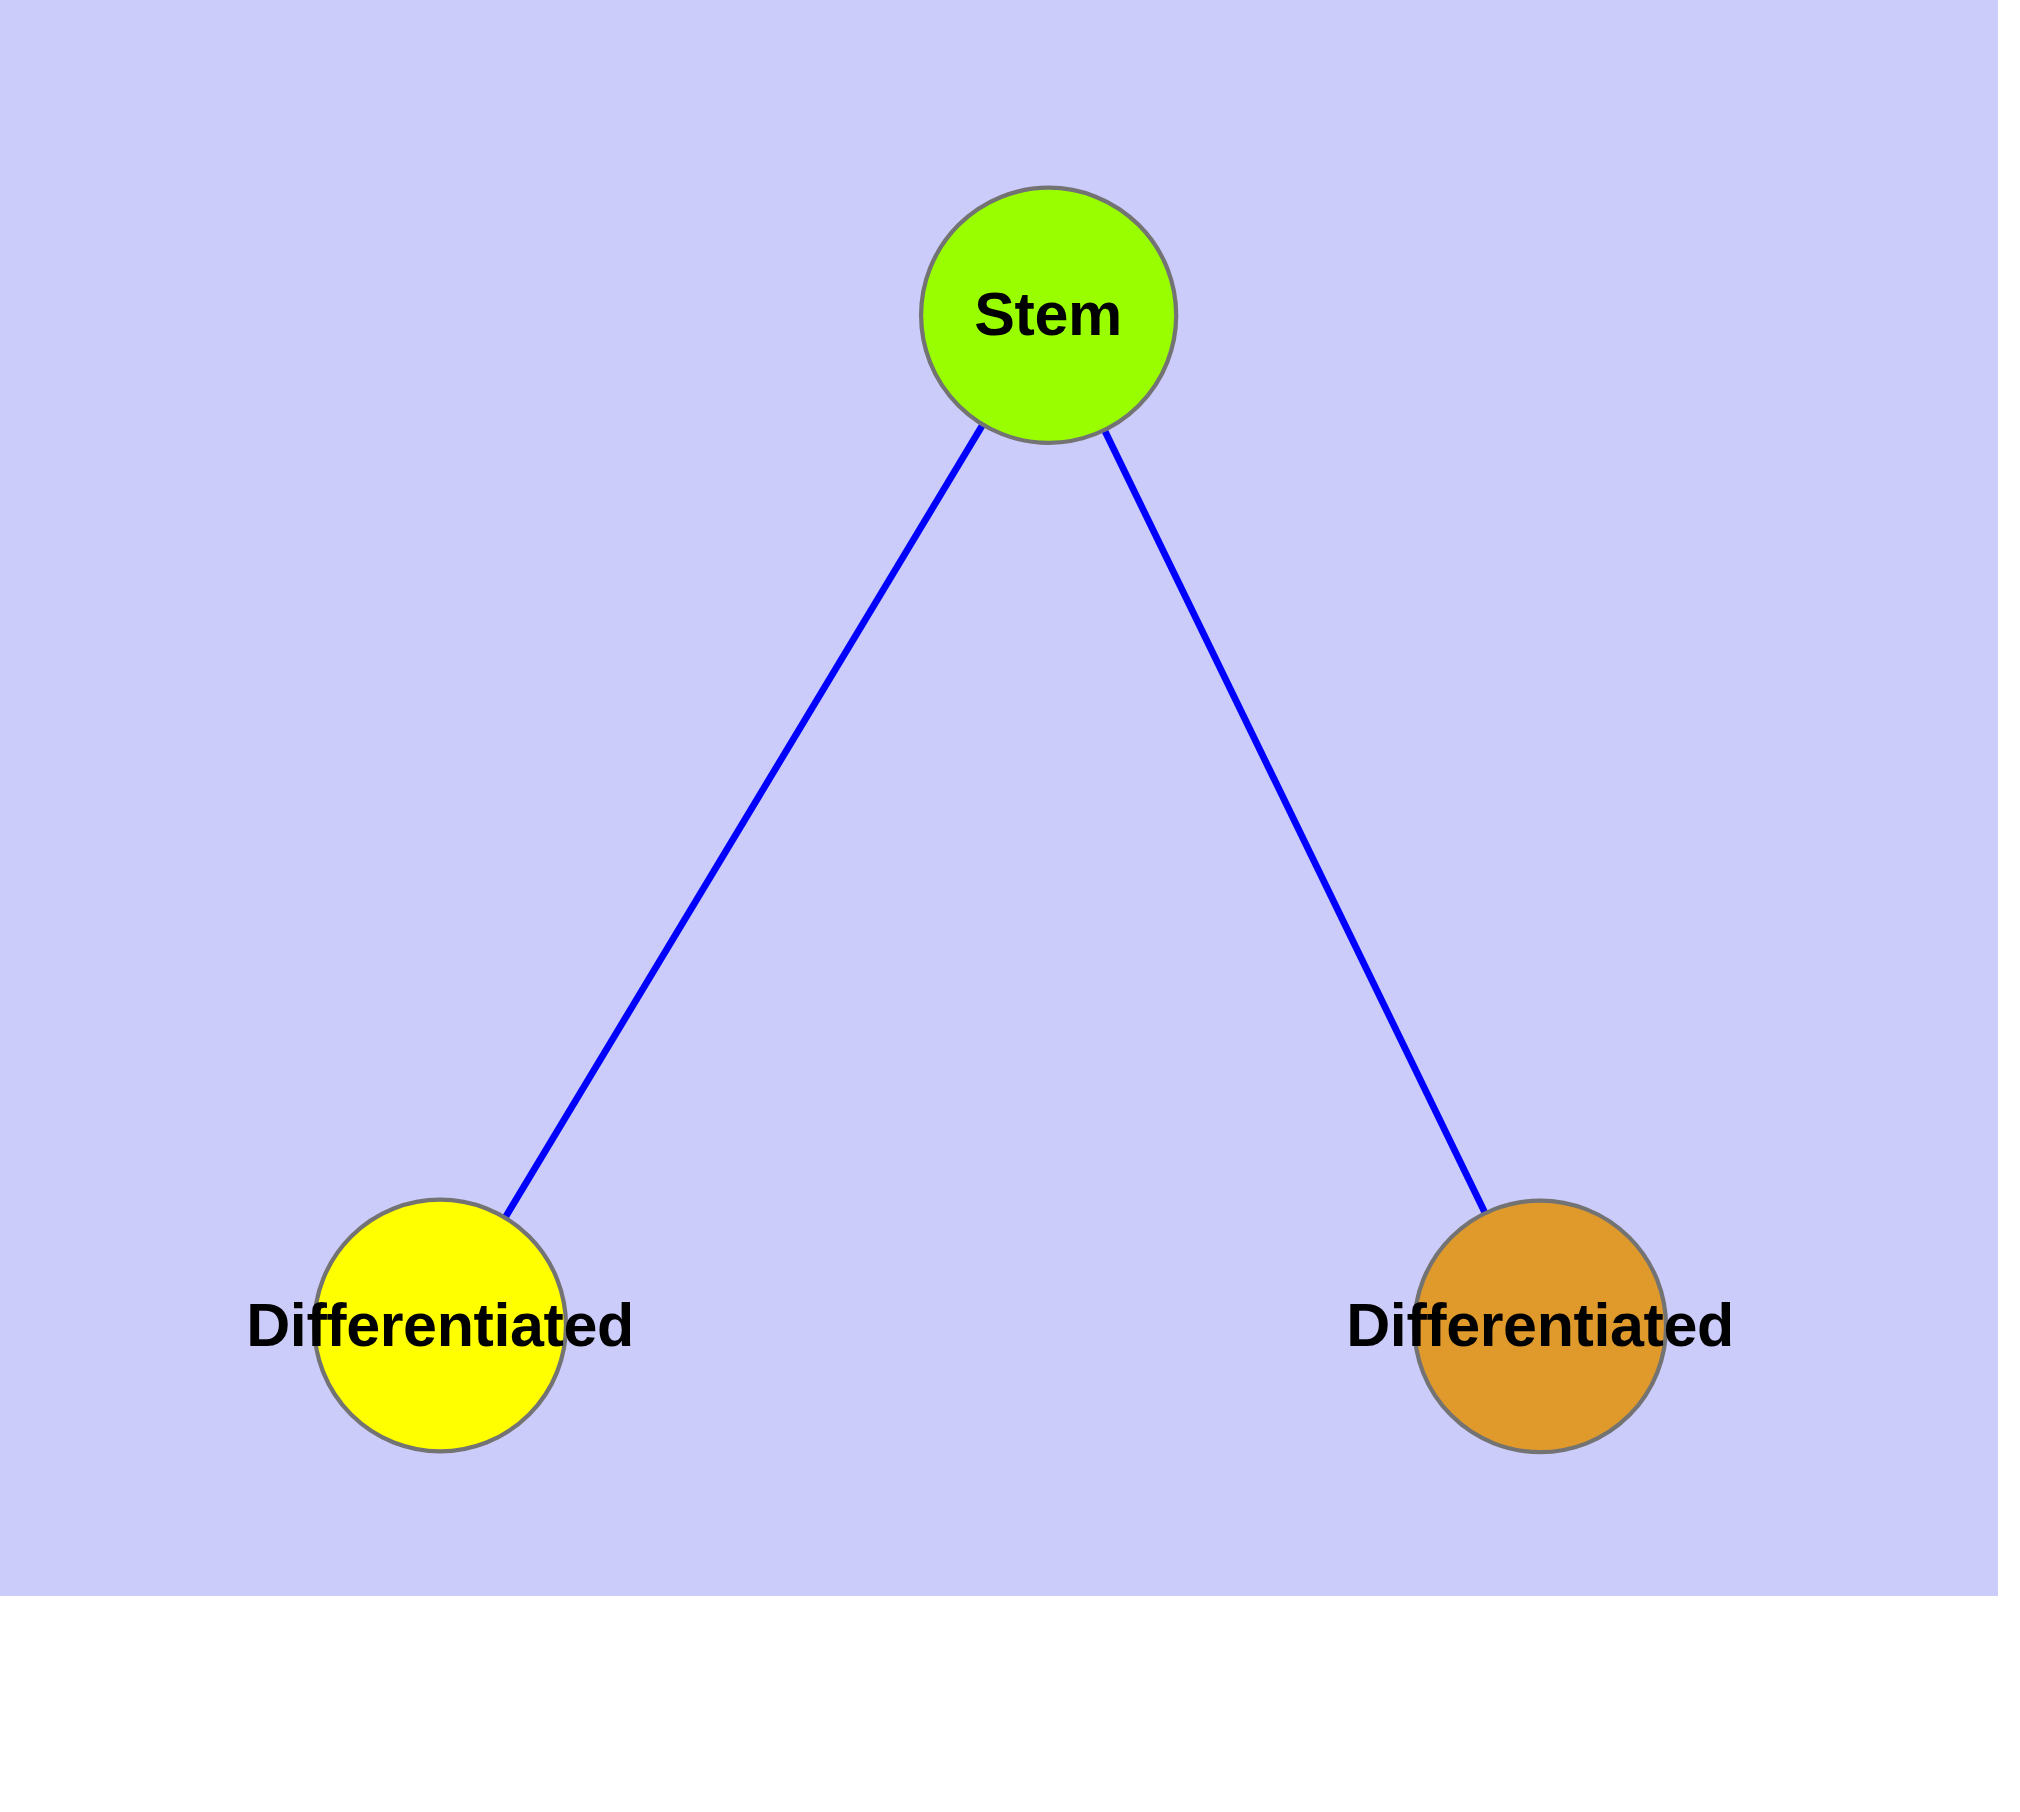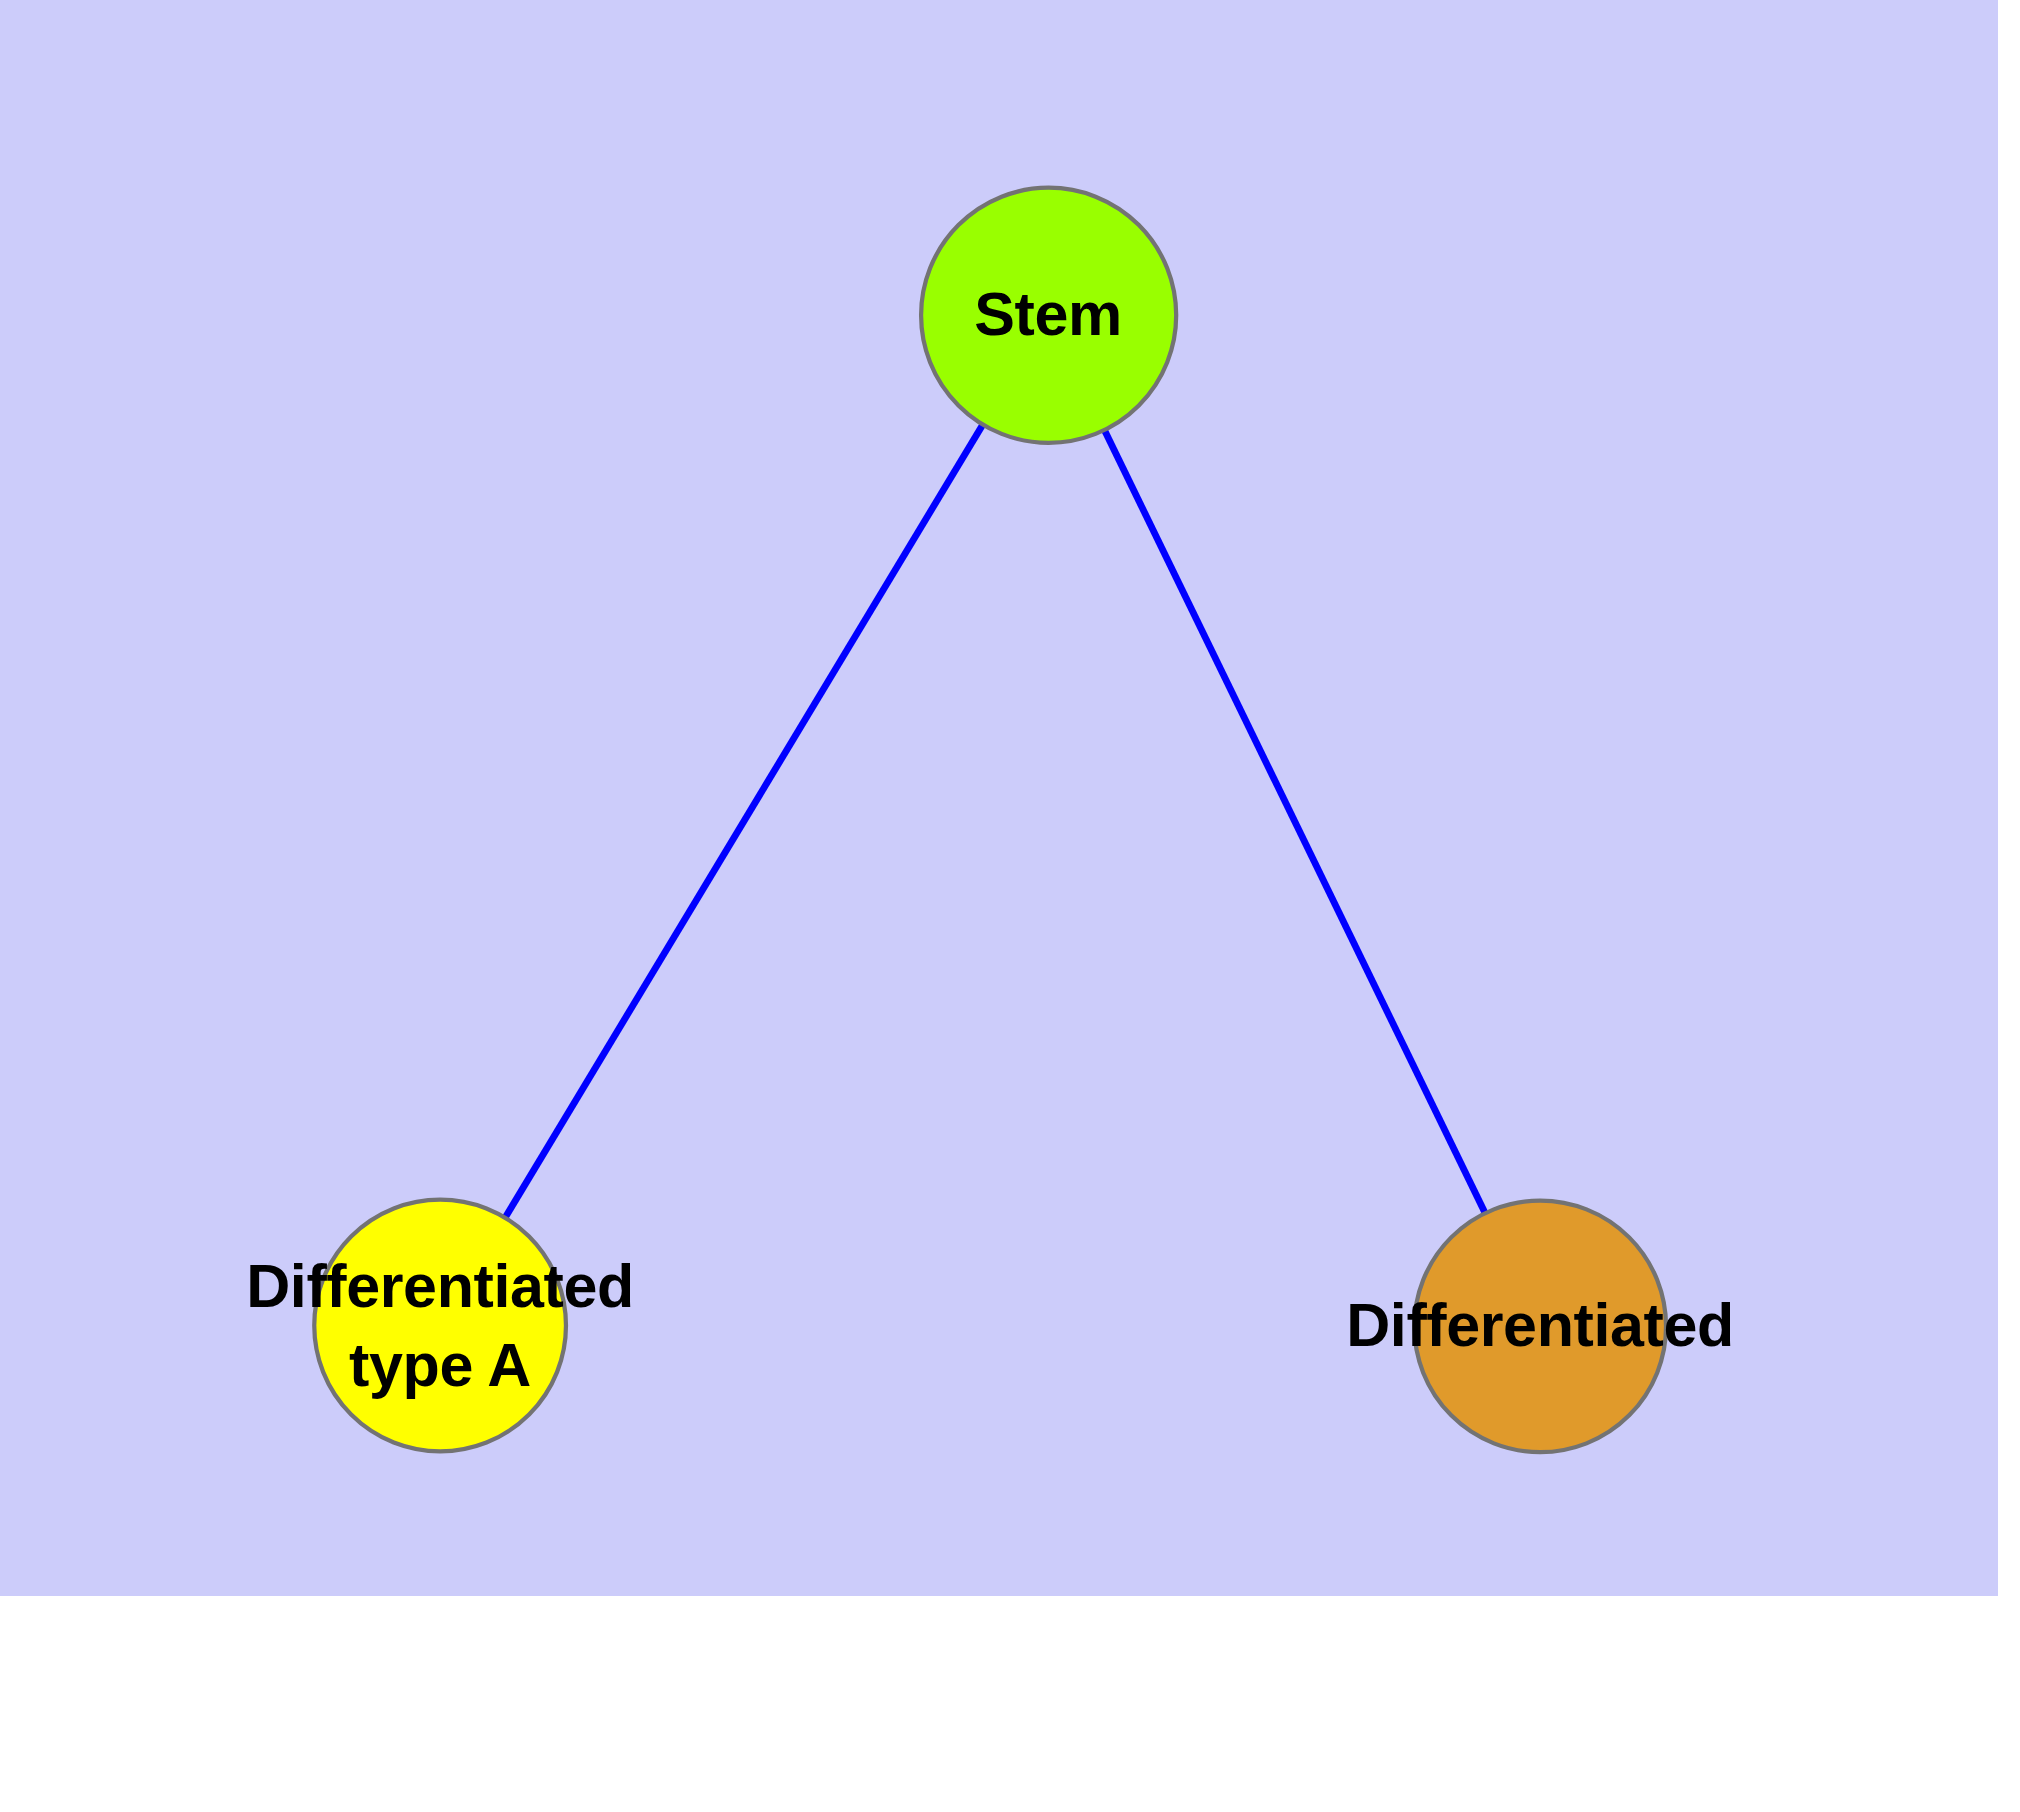--- a/index.html
+++ b/index.html
@@ -60,20 +60,19 @@
         <circle cx="1817" cy="1565" r="148.5" fill="#e09a2b" stroke="#737373" stroke-width="5"></circle>
       </g>
   </svg>
 
   <div id="label-layer">
       <div class="node-label" style="left: 1048px; top: 315px; font-size: 61px; color: rgb(0, 0, 0);">
         <div>Stem</div>
       </div>
       <div class="node-label" style="left: 440px; top: 1326px; font-size: 61px; color: rgb(0, 0, 0);">
         <div>Differentiated</div>
-        <div>type A</div>
       </div>
       <div class="node-label" style="left: 1540px; top: 1326px; font-size: 61px; color: rgb(0, 0, 0);">
         <div>Differentiated</div>
       </div>
     </div>
 </div>
 
 
 </body></html>

